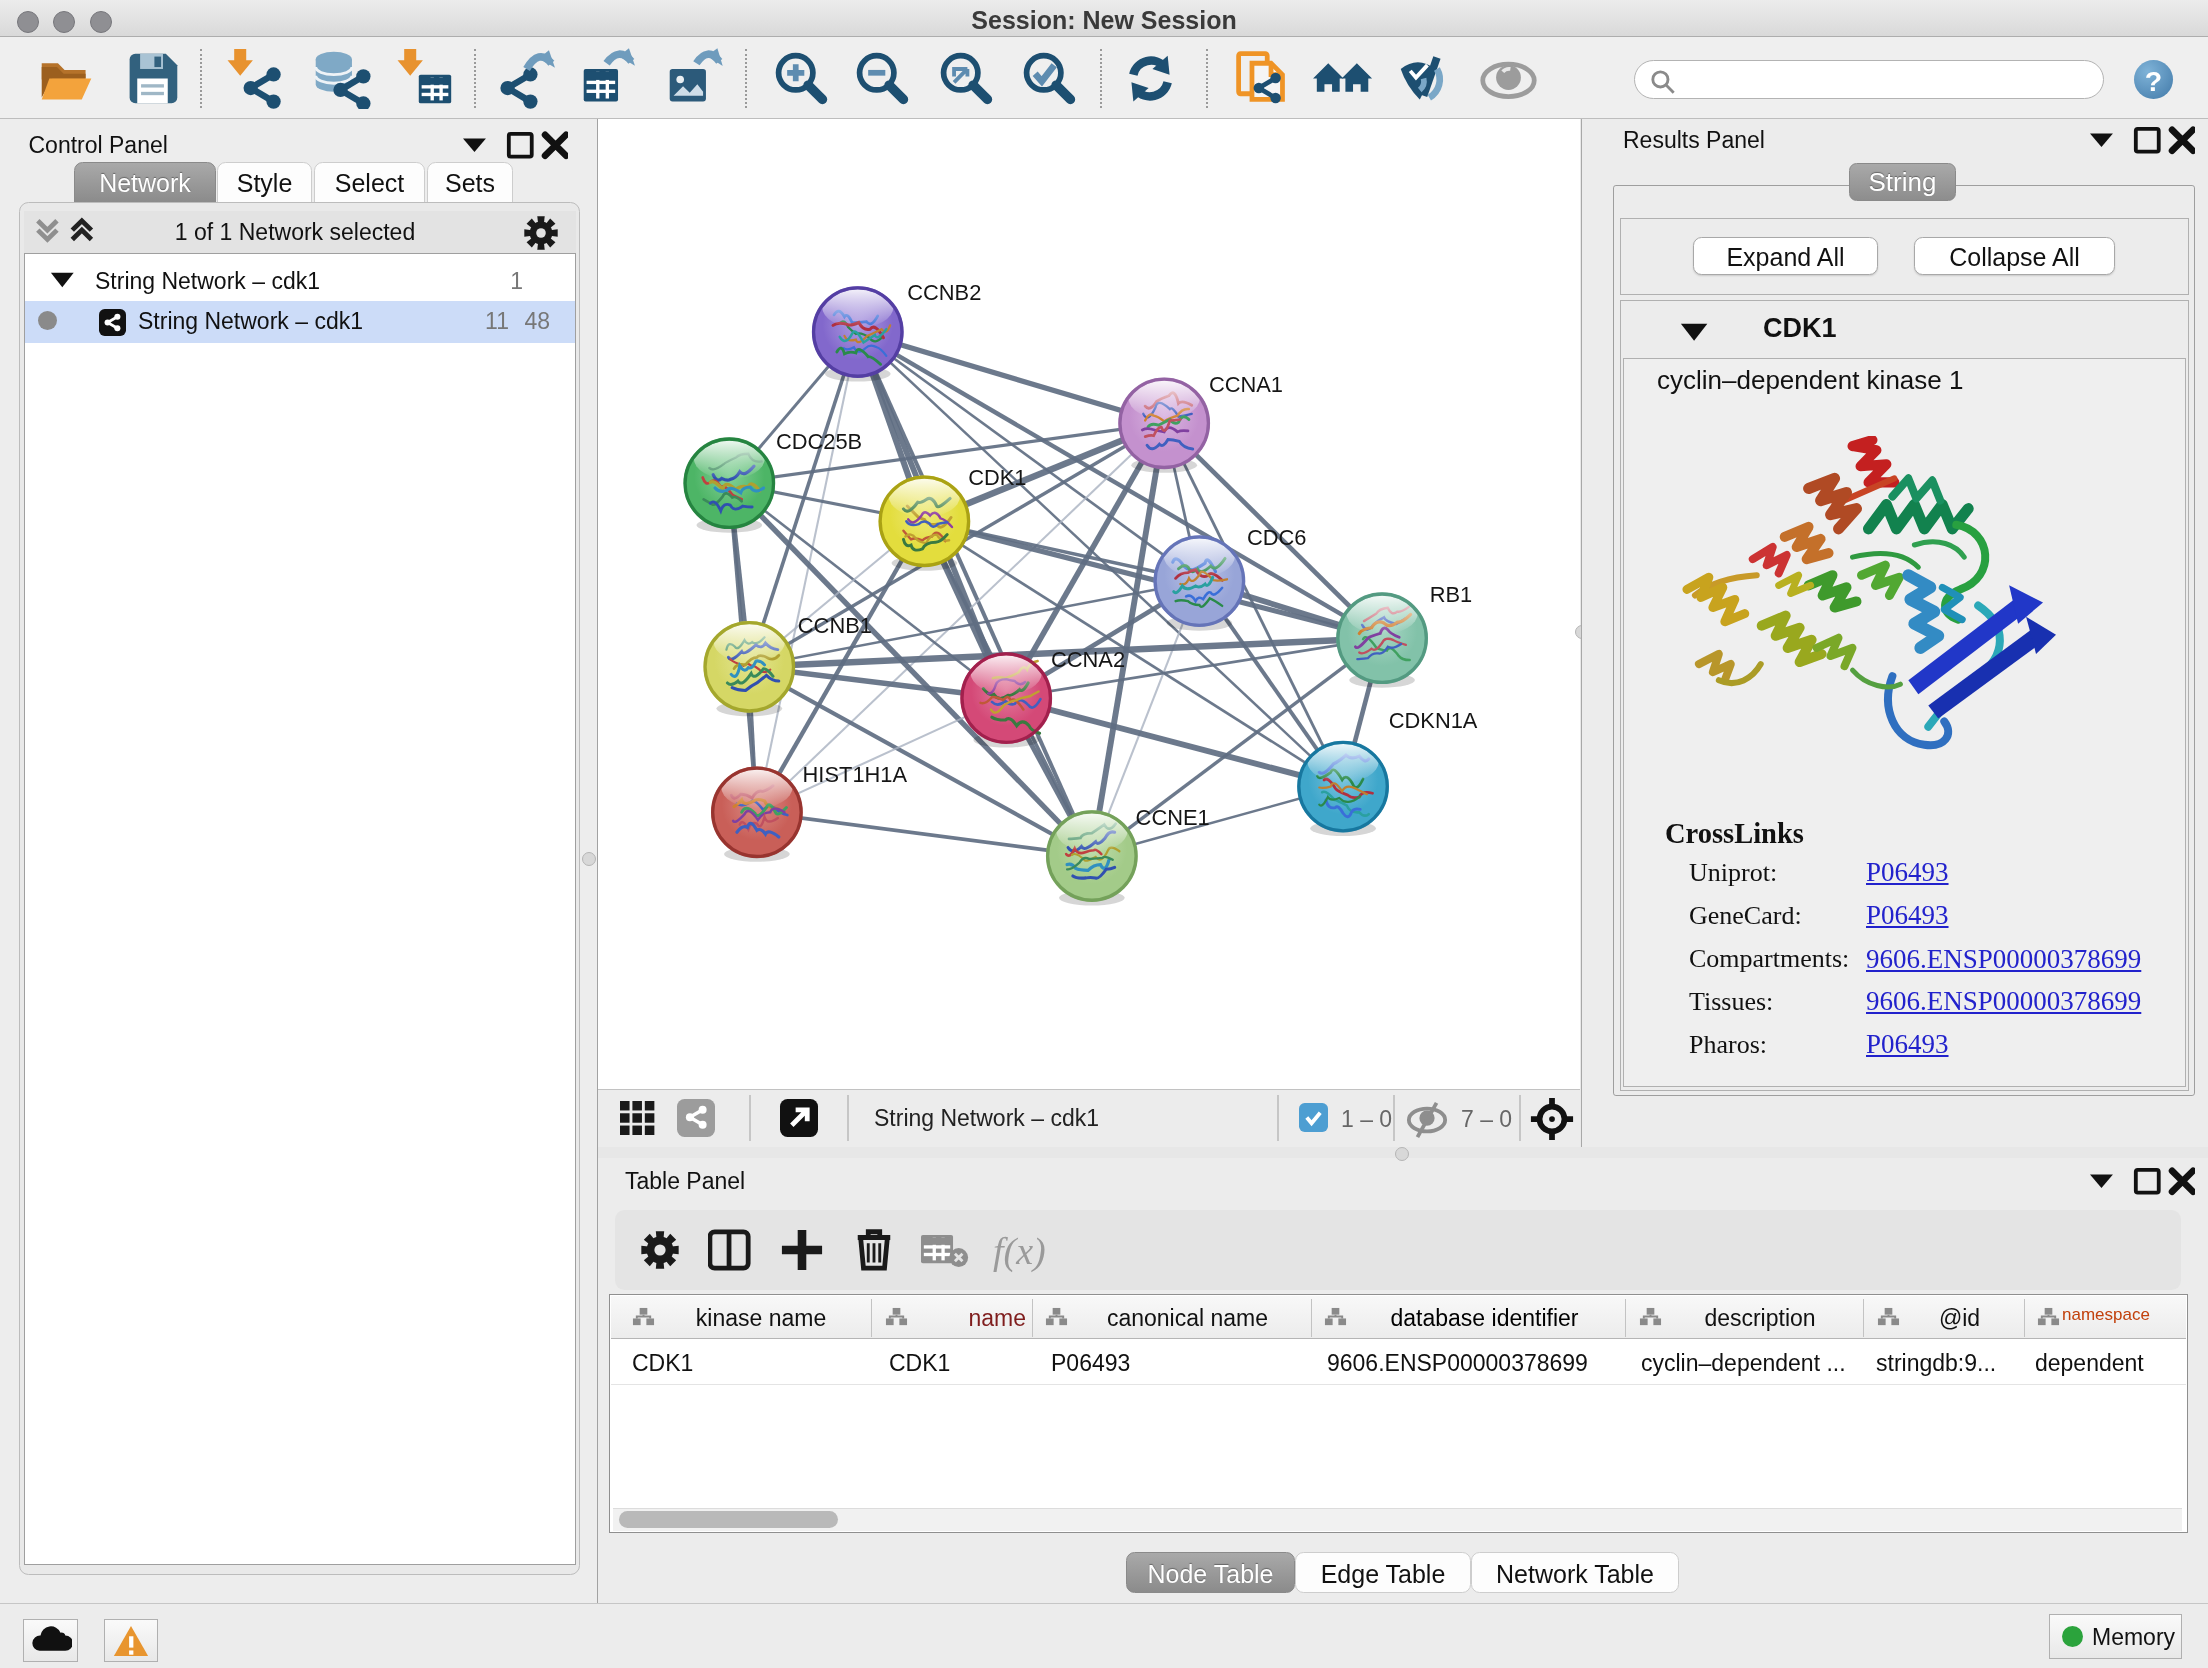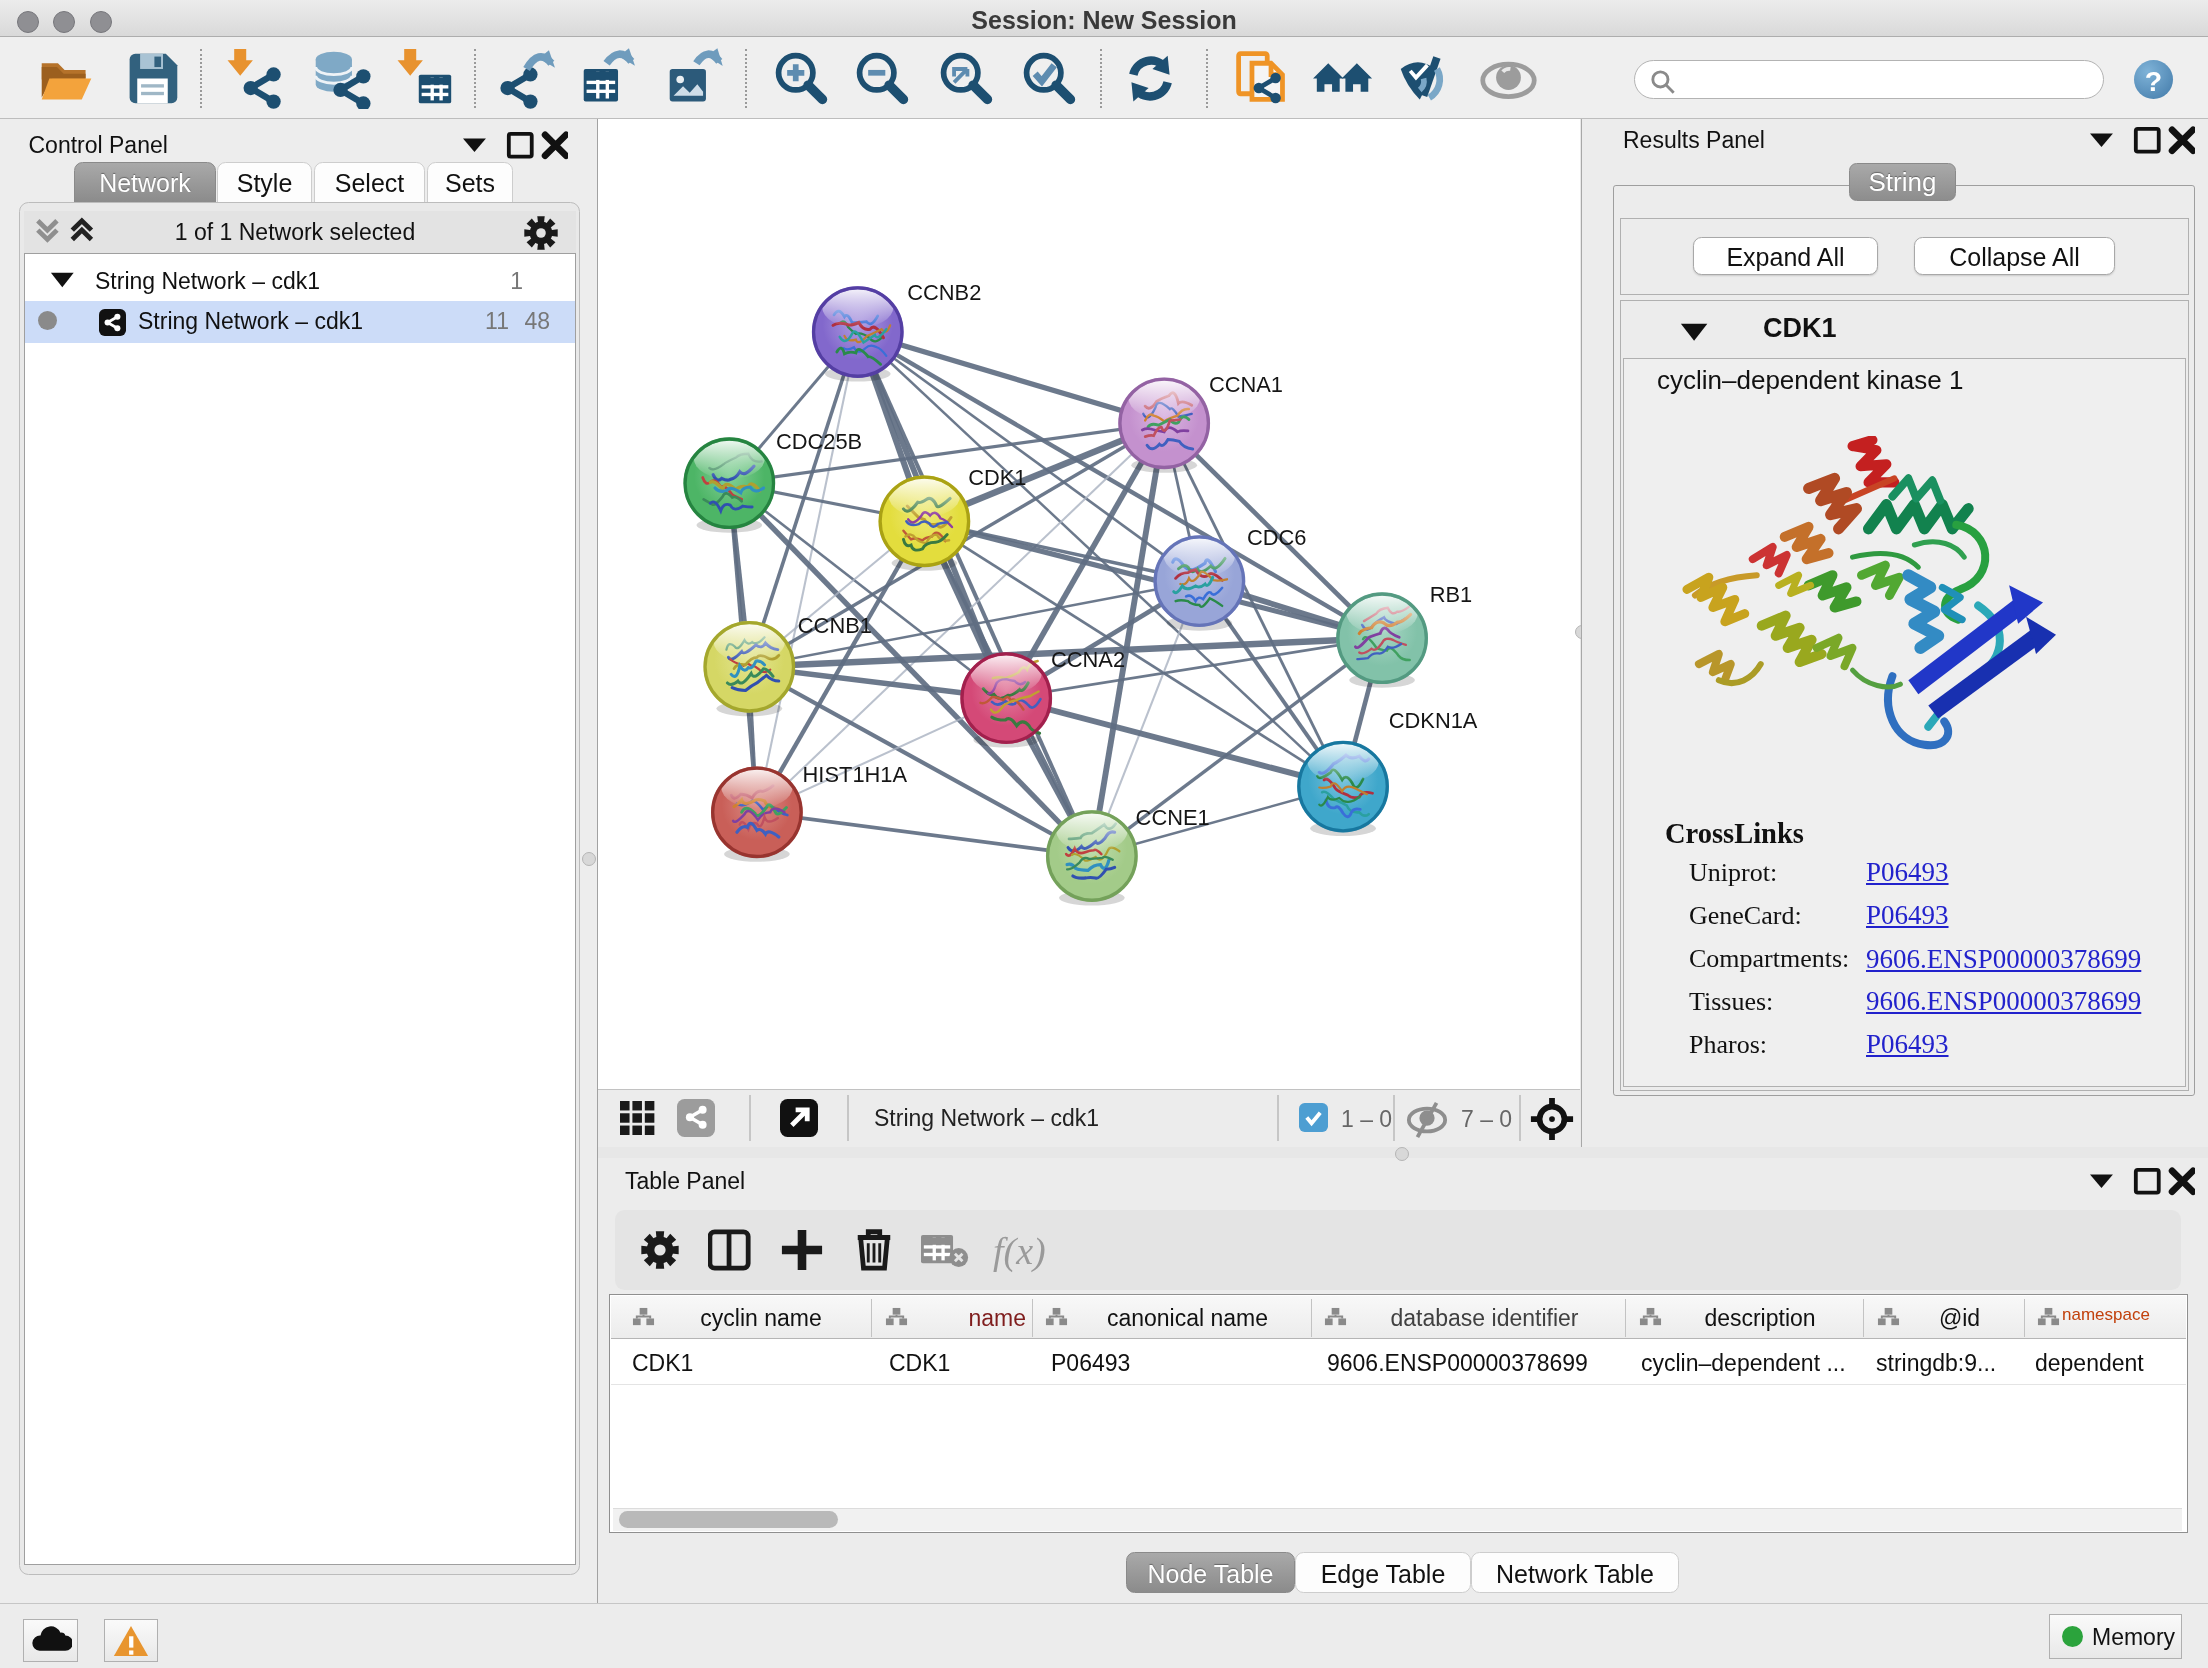--- a/index.html
+++ b/index.html
@@ -687,21 +687,21 @@
   </svg>
 <div style="position:absolute;left:993px;top:1229px;font-family:'Liberation Serif',serif;font-size:38px;color:#9a9a9a;font-weight:400;white-space:nowrap;"><i>f(x)</i></div>
 <div style="position:absolute;left:609px;top:1294px;width:1579px;height:239px;background:#fff;border:1.9px solid #8f8f8f;"></div>
 <div style="position:absolute;left:611px;top:1296px;width:1575px;height:43px;background:linear-gradient(#f8f8f8,#ececec);border-bottom:1px solid #b5b5b5;"></div>
 <svg style="position:absolute;left:632px;top:1307px;" width="23" height="21" viewBox="0 0 24 22" preserveAspectRatio="none">
     <rect x="8" y="1" width="8" height="7" fill="#8a8a8a"></rect>
     <rect x="1" y="12" width="8" height="7" fill="#8a8a8a"></rect>
     <rect x="15" y="12" width="8" height="7" fill="#8a8a8a"></rect>
     <path d="M12 8 v2 M5 12 v-2 h14 v2" stroke="#8a8a8a" stroke-width="2" fill="none"></path>
   </svg>
-<div style="position:absolute;left:657px;top:1305px;font-family:'Liberation Sans',sans-serif;font-size:23px;color:#111;font-weight:400;white-space:nowrap;width:208px;text-align:center;overflow:hidden;">cyclin name</div>
+<div style="position:absolute;left:657px;top:1305px;font-family:'Liberation Sans',sans-serif;font-size:23px;color:#111;font-weight:400;white-space:nowrap;width:208px;text-align:center;overflow:hidden;">kinase name</div>
 <div style="position:absolute;left:871px;top:1299px;width:1px;height:38px;background:#c3c3c3;"></div>
 <svg style="position:absolute;left:885px;top:1307px;" width="23" height="21" viewBox="0 0 24 22" preserveAspectRatio="none">
     <rect x="8" y="1" width="8" height="7" fill="#8a8a8a"></rect>
     <rect x="1" y="12" width="8" height="7" fill="#8a8a8a"></rect>
     <rect x="15" y="12" width="8" height="7" fill="#8a8a8a"></rect>
     <path d="M12 8 v2 M5 12 v-2 h14 v2" stroke="#8a8a8a" stroke-width="2" fill="none"></path>
   </svg>
 <div style="position:absolute;left:909px;top:1305px;font-family:'Liberation Sans',sans-serif;font-size:23px;color:#7f1d1d;font-weight:400;white-space:nowrap;width:117px;text-align:right;overflow:hidden;">name</div>
 <div style="position:absolute;left:1032px;top:1299px;width:1px;height:38px;background:#c3c3c3;"></div>
 <svg style="position:absolute;left:1045px;top:1307px;" width="23" height="21" viewBox="0 0 24 22" preserveAspectRatio="none">
@@ -711,21 +711,21 @@
     <path d="M12 8 v2 M5 12 v-2 h14 v2" stroke="#8a8a8a" stroke-width="2" fill="none"></path>
   </svg>
 <div style="position:absolute;left:1070px;top:1305px;font-family:'Liberation Sans',sans-serif;font-size:23px;color:#111;font-weight:400;white-space:nowrap;width:235px;text-align:center;overflow:hidden;">canonical name</div>
 <div style="position:absolute;left:1311px;top:1299px;width:1px;height:38px;background:#c3c3c3;"></div>
 <svg style="position:absolute;left:1324px;top:1307px;" width="23" height="21" viewBox="0 0 24 22" preserveAspectRatio="none">
     <rect x="8" y="1" width="8" height="7" fill="#8a8a8a"></rect>
     <rect x="1" y="12" width="8" height="7" fill="#8a8a8a"></rect>
     <rect x="15" y="12" width="8" height="7" fill="#8a8a8a"></rect>
     <path d="M12 8 v2 M5 12 v-2 h14 v2" stroke="#8a8a8a" stroke-width="2" fill="none"></path>
   </svg>
-<div style="position:absolute;left:1349px;top:1305px;font-family:'Liberation Sans',sans-serif;font-size:23px;color:#404040;font-weight:400;white-space:nowrap;width:271px;text-align:center;overflow:hidden;">database identifier</div>
+<div style="position:absolute;left:1349px;top:1305px;font-family:'Liberation Sans',sans-serif;font-size:23px;color:#000000;font-weight:400;white-space:nowrap;width:271px;text-align:center;overflow:hidden;">database identifier</div>
 <div style="position:absolute;left:1625px;top:1299px;width:1px;height:38px;background:#c3c3c3;"></div>
 <svg style="position:absolute;left:1639px;top:1307px;" width="23" height="21" viewBox="0 0 24 22" preserveAspectRatio="none">
     <rect x="8" y="1" width="8" height="7" fill="#8a8a8a"></rect>
     <rect x="1" y="12" width="8" height="7" fill="#8a8a8a"></rect>
     <rect x="15" y="12" width="8" height="7" fill="#8a8a8a"></rect>
     <path d="M12 8 v2 M5 12 v-2 h14 v2" stroke="#8a8a8a" stroke-width="2" fill="none"></path>
   </svg>
 <div style="position:absolute;left:1663px;top:1305px;font-family:'Liberation Sans',sans-serif;font-size:23px;color:#111;font-weight:400;white-space:nowrap;width:194px;text-align:center;overflow:hidden;">description</div>
 <div style="position:absolute;left:1863px;top:1299px;width:1px;height:38px;background:#c3c3c3;"></div>
 <svg style="position:absolute;left:1877px;top:1307px;" width="23" height="21" viewBox="0 0 24 22" preserveAspectRatio="none">

